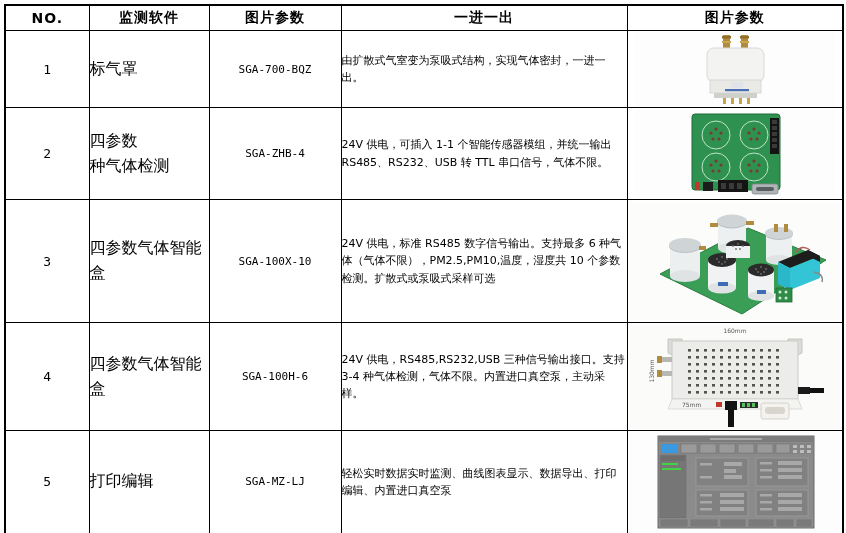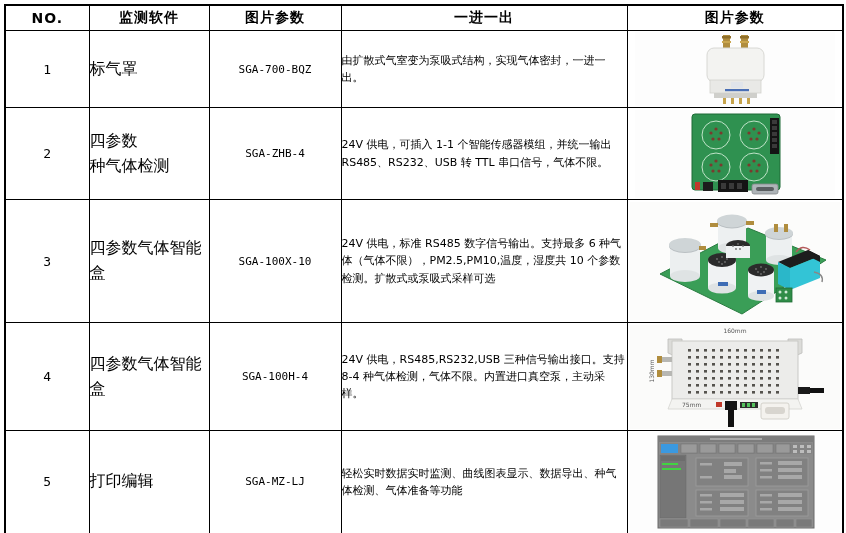--- a/index.html
+++ b/index.html
@@ -234,22 +234,22 @@
               <circle cx="156" cy="90" r="1.5" fill="#cfe9d6"></circle>
           <circle cx="150" cy="96" r="1.5" fill="#cfe9d6"></circle>
               <circle cx="156" cy="96" r="1.5" fill="#cfe9d6"></circle>
         </svg>
       </td>
     </tr>
 
     <tr class="r4">
       <td class="no">4</td>
       <td class="name">四参数气体智能盒</td>
-      <td class="model">SGA-100H-4</td>
-      <td class="func">24V 供电，RS485,RS232,USB 三种信号输出接口。支持 8-4 种气体检测，气体不限。内置进口真空泵，主动采样。</td>
+      <td class="model">SGA-100H-6</td>
+      <td class="func">24V 供电，RS485,RS232,USB 三种信号输出接口。支持 3-4 种气体检测，气体不限。内置进口真空泵，主动采样。</td>
       <td class="img">
         <svg width="210" height="104" viewBox="0 0 210 104">
           <rect x="0" y="0" width="210" height="104" fill="#fbfbfa"></rect>
           <text x="105" y="8" text-anchor="middle" class="dim-label">160mm</text>
 
           <g fill="#dcdcd9" stroke="#bdbdba" stroke-width="0.8">
             <polygon points="38,14 52,14 52,34 38,28"></polygon>
             <polygon points="158,14 172,14 172,28 158,34"></polygon>
           </g>
           <circle cx="45" cy="20" r="2.4" fill="#fff" stroke="#b5b5b2" stroke-width="0.7"></circle>
@@ -311,21 +311,21 @@
             <rect x="180" y="63" width="14" height="5" fill="#111"></rect>
           </g>
         </svg>
       </td>
     </tr>
 
     <tr class="r5">
       <td class="no">5</td>
       <td class="name">打印编辑</td>
       <td class="model">SGA-MZ-LJ</td>
-      <td class="func">轻松实时数据实时监测、曲线图表显示、数据导出、种气体检测、气体准备等功能</td>
+      <td class="func">轻松实时数据实时监测、曲线图表显示、数据导出、打印编辑、内置进口真空泵</td>
       <td class="img">
         <svg width="210" height="100" viewBox="0 0 210 100">
           <rect x="0" y="0" width="210" height="100" fill="#fdfdfd"></rect>
           <g>
             <rect x="28" y="4" width="156" height="92" fill="#8b8b8b" stroke="#6b6b6b" stroke-width="1"></rect>
 
             <rect x="28" y="4" width="156" height="6" fill="#7c7c7c"></rect>
             <g fill="#a9a9a9">
                   <rect x="80" y="6" width="52" height="2"></rect>
                 </g>

